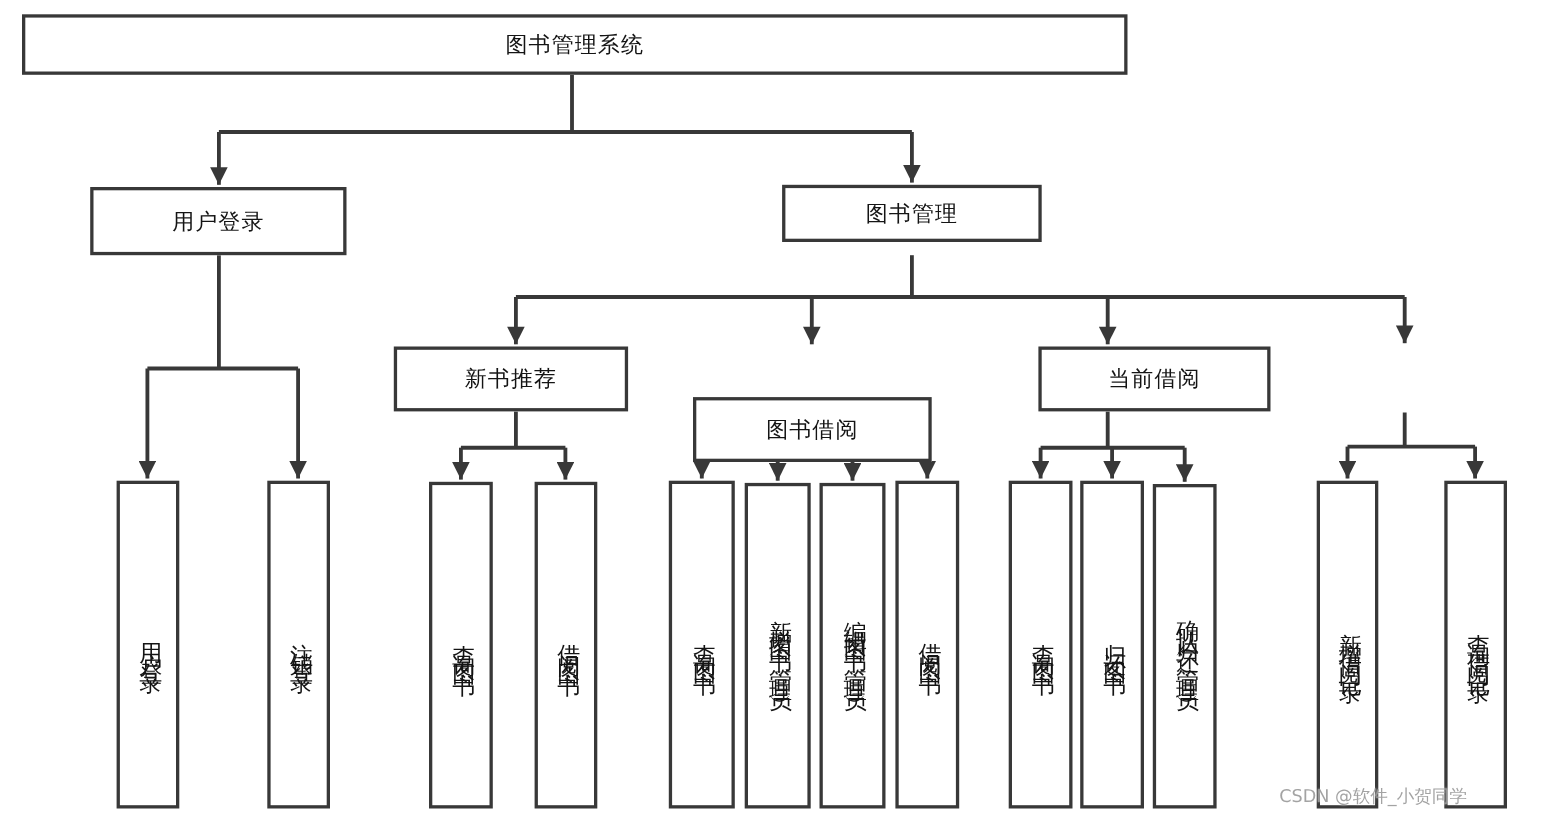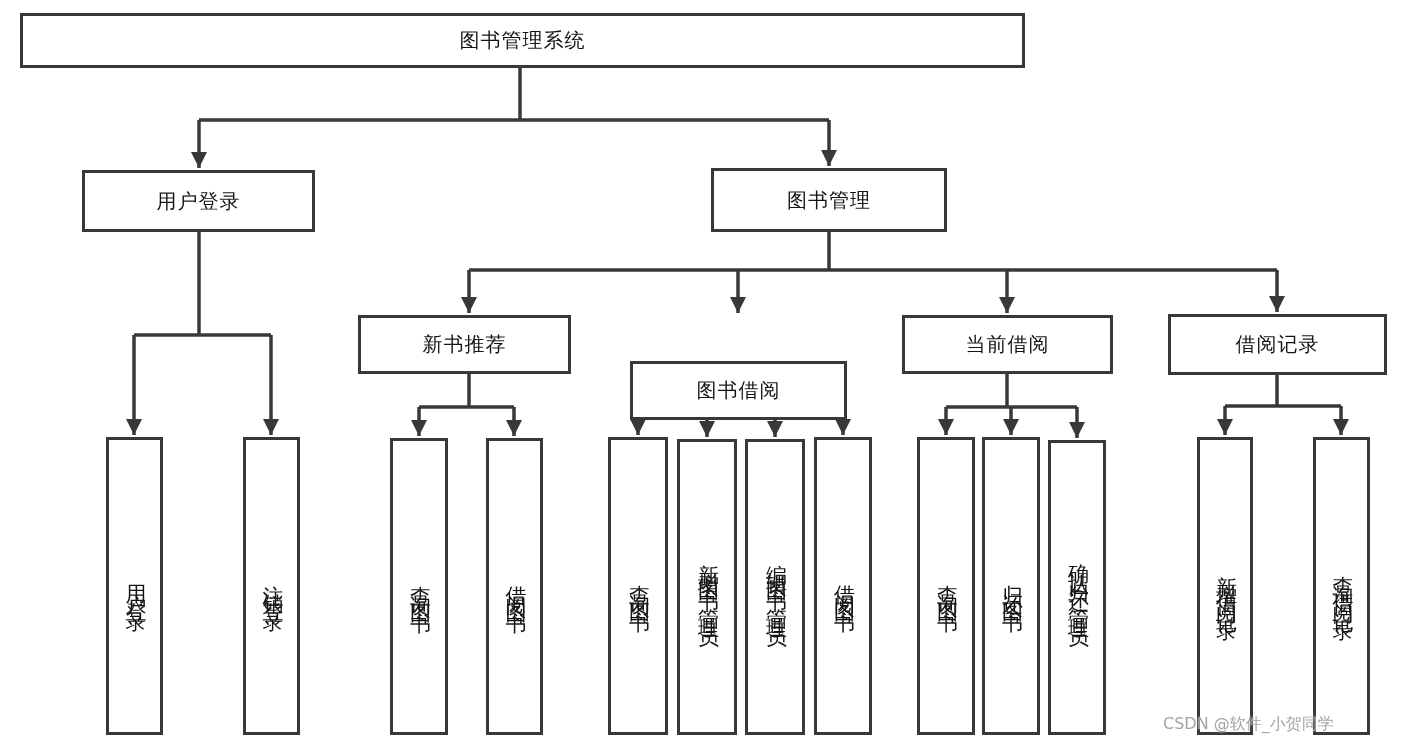--- a/index.html
+++ b/index.html
@@ -91,35 +91,32 @@
     </g>
   </svg>
 
   <div class="node" style="left:20px;top:13px;width:1005px;height:55px;">
     <span>图书管理系统</span>
   </div>
 
   <div class="node" style="left:82px;top:170px;width:233px;height:62px;">
     <span>用户登录</span>
   </div>
-  <div class="node" style="left:711px;top:168px;width:236px;height:64px;text-align:center;">
+  <div class="node" style="left:711px;top:168px;width:236px;height:52px;text-align:center;">
     <span>图书管理</span>
   </div>
 
   <div class="node" style="left:358px;top:315px;width:213px;height:59px;">
     <span>新书推荐</span>
   </div>
   <div class="node" style="left:630px;top:315px;width:217px;height:59px;margin-top:46px;">
     <span>图书借阅</span>
   </div>
-  <div class="node" style="left:902px;top:315px;width:211px;height:59px;">
+  <div class="node" style="left:944px;top:315px;width:211px;height:59px;">
     <span>当前借阅</span>
-  </div>
-  <div class="node" style="left:1168px;top:314px;width:219px;height:61px;">
-    <span>借阅记录</span>
   </div>
 
   <div class="node vnode" style="left:106px;top:437px;width:57px;height:298px;">
     <span>用户登录</span>
   </div>
   <div class="node vnode" style="left:243px;top:437px;width:57px;height:298px;">
     <span>注销登录</span>
   </div>
 
   <div class="node vnode" style="left:390px;top:438px;width:58px;height:297px;">

